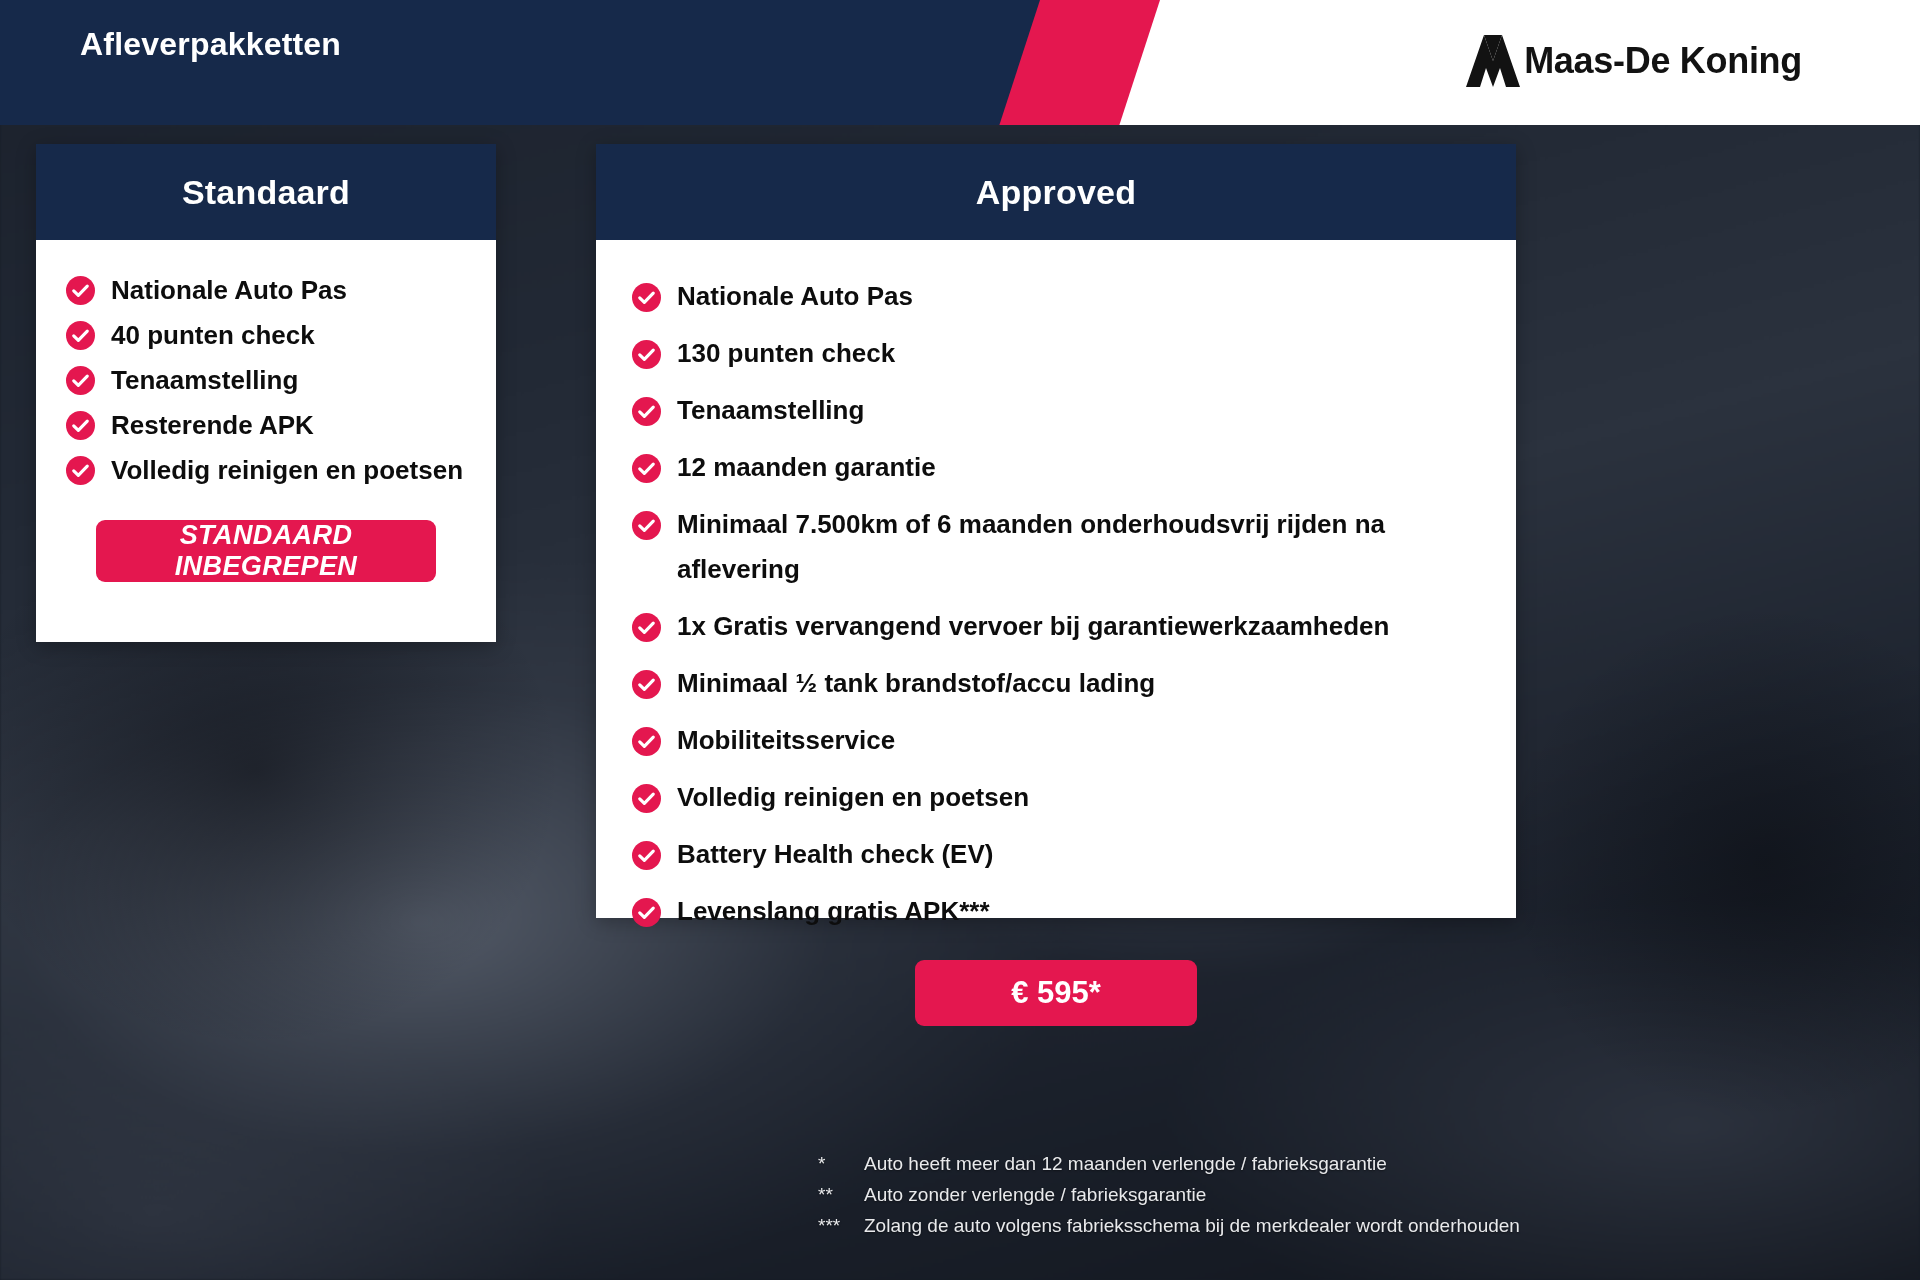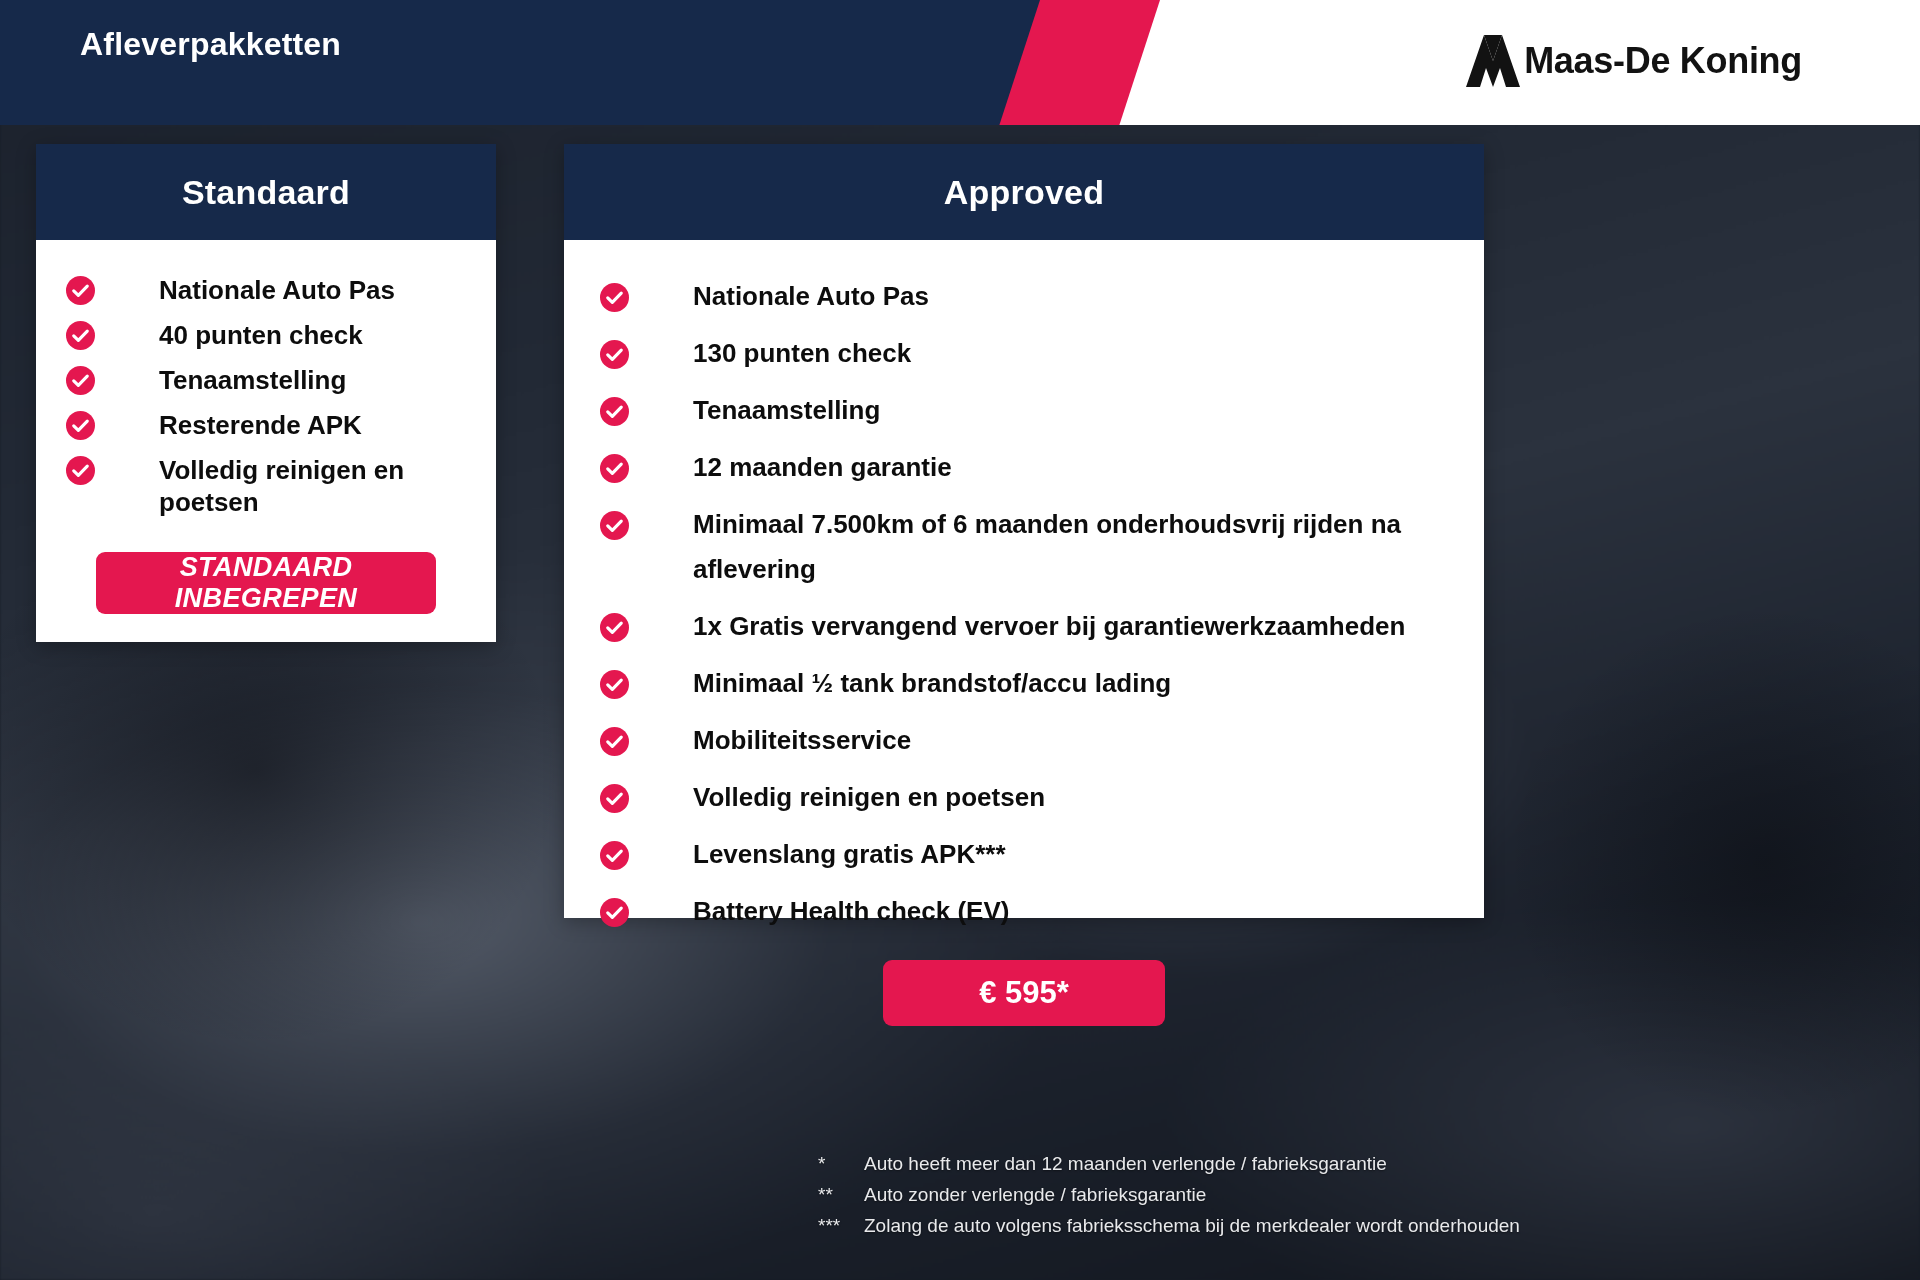--- a/index.html
+++ b/index.html
@@ -130,21 +130,20 @@
     align-items: flex-start;
     gap: 16px;
   }
   .check-icon {
     flex: none;
     display: block;
   }
   .feature-text {
     color: #0d0d0d;
     font-weight: 700;
-    margin-left: 48px;
   }
 
   
   #card-standaard { left: 36px; top: 144px; width: 460px; height: 498px; }
   #card-standaard .card-head { height: 96px; }
   #card-standaard .card-body { padding: 34px 30px 0 30px; }
   #card-standaard .feature-item { margin-bottom: 13px; }
   #card-standaard .feature-text { font-size: 26px; line-height: 32px; }
   #card-standaard .check-icon { width: 29px; height: 29px; margin-top: 2px; }
 
@@ -161,21 +160,21 @@
     letter-spacing: 0.4px;
     width: calc(100% - 60px);
     display: flex;
     align-items: center;
     justify-content: center;
     cursor: pointer;
     font-style: italic;
   }
 
   
-  #card-approved { left: 564px; top: 144px; width: 920px; height: 774px; }
+  #card-approved { left: 596px; top: 144px; width: 920px; height: 774px; }
   #card-approved .card-head { height: 96px; }
   #card-approved .card-body { padding: 34px 36px 0 36px; }
   #card-approved .feature-item { margin-bottom: 12px; }
   #card-approved .feature-text { font-size: 26px; line-height: 45px; }
   #card-approved .check-icon { width: 29px; height: 29px; margin-top: 9px; }
 
   .price-row {
     display: flex;
     justify-content: center;
     gap: 37px;
@@ -356,28 +355,28 @@
             <circle cx="12" cy="12" r="12" fill="#e4174f"></circle>
             <path d="M6.4 12.3 L10.2 16 L17.6 8.4" fill="none" stroke="#ffffff" stroke-width="2.6" stroke-linecap="round" stroke-linejoin="round"></path>
           </svg>
           <span class="feature-text">Volledig reinigen en poetsen</span>
         </li>
         <li class="feature-item">
           <svg class="check-icon" viewBox="0 0 24 24" aria-hidden="true">
             <circle cx="12" cy="12" r="12" fill="#e4174f"></circle>
             <path d="M6.4 12.3 L10.2 16 L17.6 8.4" fill="none" stroke="#ffffff" stroke-width="2.6" stroke-linecap="round" stroke-linejoin="round"></path>
           </svg>
+          <span class="feature-text">Battery Health check (EV)</span>
+        </li>
+        <li class="feature-item">
+          <svg class="check-icon" viewBox="0 0 24 24" aria-hidden="true">
+            <circle cx="12" cy="12" r="12" fill="#e4174f"></circle>
+            <path d="M6.4 12.3 L10.2 16 L17.6 8.4" fill="none" stroke="#ffffff" stroke-width="2.6" stroke-linecap="round" stroke-linejoin="round"></path>
+          </svg>
           <span class="feature-text">Levenslang gratis APK***</span>
-        </li>
-        <li class="feature-item">
-          <svg class="check-icon" viewBox="0 0 24 24" aria-hidden="true">
-            <circle cx="12" cy="12" r="12" fill="#e4174f"></circle>
-            <path d="M6.4 12.3 L10.2 16 L17.6 8.4" fill="none" stroke="#ffffff" stroke-width="2.6" stroke-linecap="round" stroke-linejoin="round"></path>
-          </svg>
-          <span class="feature-text">Battery Health check (EV)</span>
         </li>
       </ul>
 
       <div class="price-row">
         <button class="price-btn">€ 595*</button>
       </div>
     </div>
   </div>
 
   <div class="footnotes">

